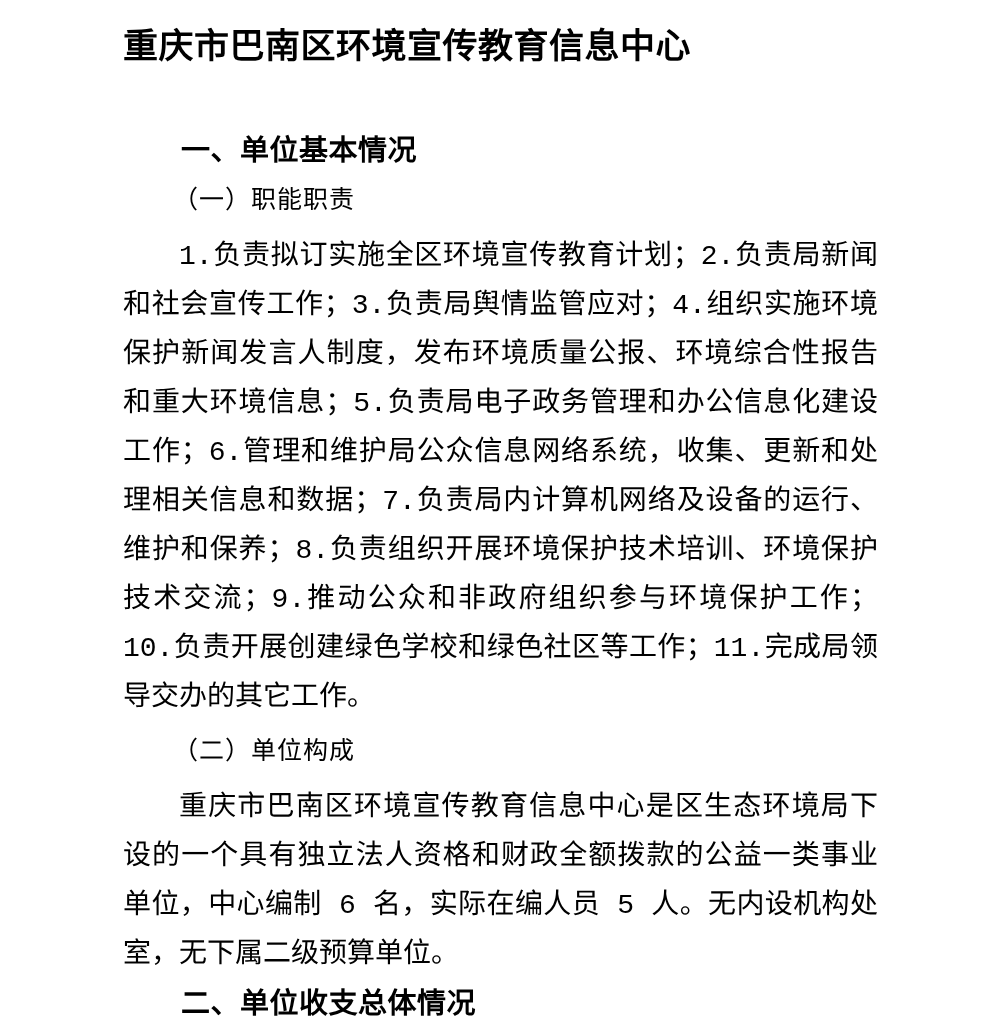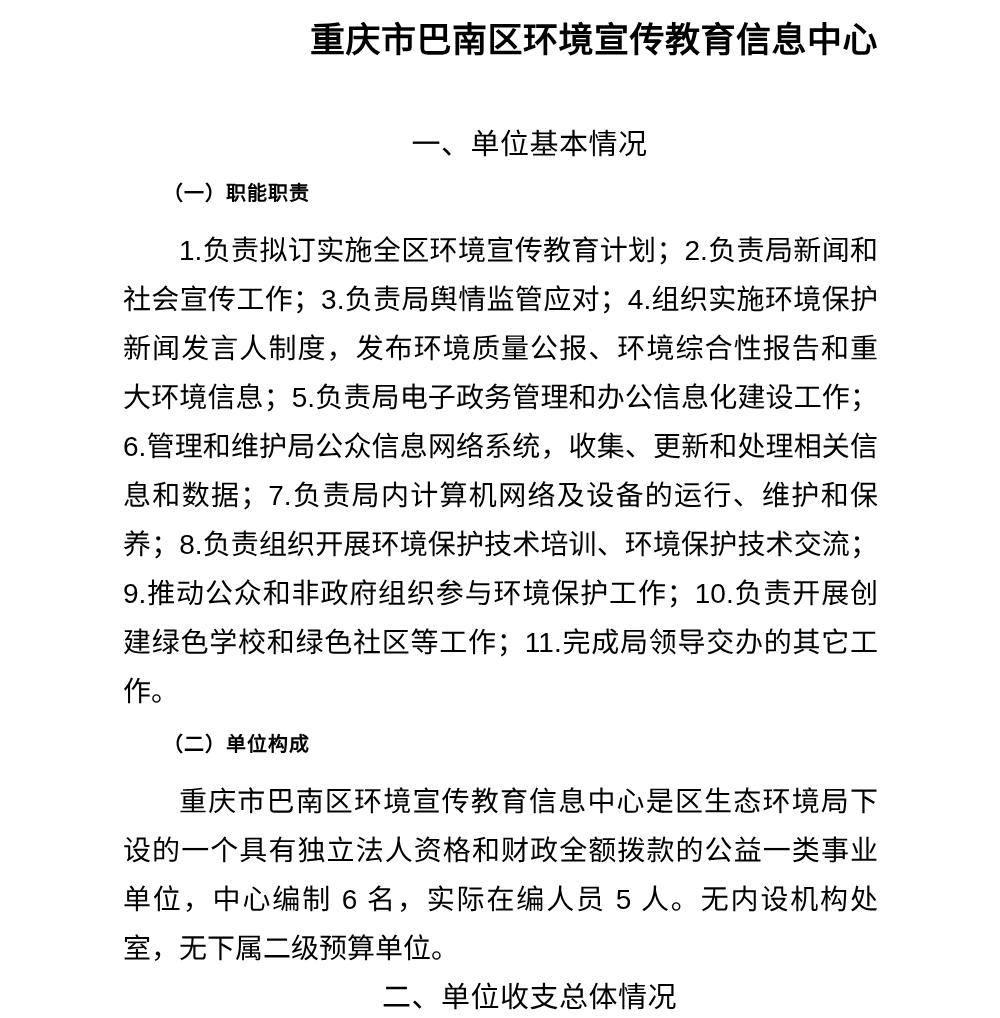--- a/index.html
+++ b/index.html
@@ -13,59 +13,58 @@
     height: 1018px;
     box-sizing: border-box;
     padding: 0 122px 0 123px;
     background: #ffffff;
     color: #000000;
     overflow: hidden;
     font-family: "Liberation Serif", serif;
   }
   .doc-title {
     margin: 0;
-    padding-top: 16px;
-    text-align: right;
+    padding-top: 22px;
+    text-align: left;
     font-size: 35px;
     font-weight: bold;
     line-height: 50px;
     font-family: "Liberation Serif", serif;
     letter-spacing: 0.5px;
   }
   .title-line { display: block; }
   .sec-heading {
     margin: 0;
     font-family: "Liberation Sans", sans-serif;
-    font-weight: normal;
+    font-weight: bold;
     font-size: 29px;
     line-height: 49px;
     text-indent: 2em;
     letter-spacing: 0.5px;
-    text-align: center;
   }
   .sec-heading.first { margin-top: 54px; }
   .sec-heading.second { margin-top: 0; }
   .sub-heading {
     margin: 0;
     font-family: "Liberation Serif", serif;
-    font-weight: bold;
-    font-size: 20px;
+    font-weight: normal;
+    font-size: 25px;
     line-height: 49px;
     text-indent: 2em;
     letter-spacing: 1px;
   }
   .sub-heading.second { margin-top: 4px; }
   .body-para {
     margin: 8px 0 0 0;
     font-size: 28px;
     line-height: 49px;
     text-indent: 2em;
     text-align: justify;
     text-justify: inter-ideograph;
-    font-family: Liberation Sans, sans-serif;
+    font-family: Liberation Mono, monospace;
   }
 </style>
 </head>
 <body>
 
 <div class="page">
 
   <h1 class="doc-title">
     <span class="title-line">重庆市巴南区环境宣传教育信息中心</span>
   </h1>

